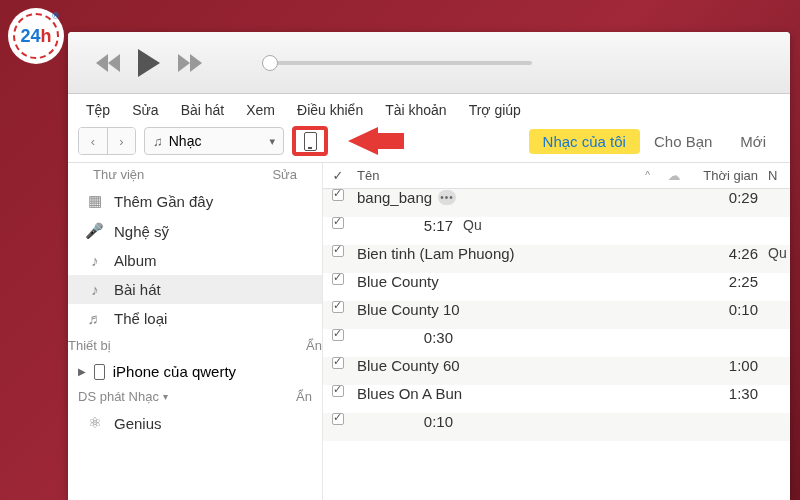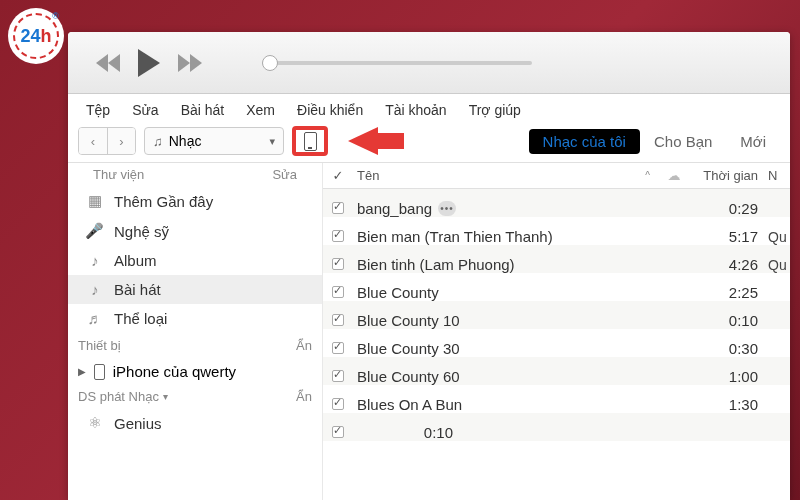--- a/index.html
+++ b/index.html
@@ -30,42 +30,42 @@
 .sel-icon{margin-right:6px;font-size:13px;color:#666}
 .sel-text{flex:1;font-size:14px}
 .sel-chev{color:#666;font-size:11px}
 .device-btn{width:36px;height:30px;display:flex;align-items:center;justify-content:center;border:4px solid #e53935;border-radius:4px;background:#fff;cursor:pointer}
 .phone-icon{width:13px;height:19px;border:1.5px solid #555;border-radius:2px;position:relative}
 .phone-icon::after{content:"";position:absolute;bottom:1px;left:50%;transform:translateX(-50%);width:4px;height:1.5px;background:#555}
 .arrow{margin-left:12px;width:0;height:0;border-right:30px solid #e53935;border-top:14px solid transparent;border-bottom:14px solid transparent;position:relative}
 .arrow::after{content:"";position:absolute;left:30px;top:-8px;width:26px;height:16px;background:#e53935}
 .tabs{margin-left:auto;display:flex;gap:0;font-size:15px}
 .tab{padding:4px 14px;color:#666;cursor:pointer}
-.tab.active{background:#000000;color:#1976d2;border-radius:4px}
+.tab.active{background:#fde047;color:#1976d2;border-radius:4px}
 .content{display:flex;height:calc(100% - 122px)}
 .sidebar{width:255px;display:flex;flex-direction:column;font-size:15px;border-right:1px solid #e8e8e8}
 .sb-header{display:flex;justify-content:space-between;padding:4px 25px;font-size:13px;color:#888}
 .sb-item{display:flex;align-items:center;padding:6px 10px 6px 18px;cursor:pointer;gap:10px;color:#333}
 .sb-item.selected{background:#eee}
 .sb-icon{width:18px;display:flex;justify-content:center;color:#888;font-size:15px}
-.sb-section{display:flex;justify-content:space-between;padding:5px 10px;font-size:13px;color:#888}
+.sb-section{display:flex;justify-content:space-between;padding:5px 0;font-size:13px;color:#888}
 .sb-device{display:flex;align-items:center;padding:5px 10px;gap:8px}
 .sb-caret{font-size:10px;color:#666}
 .sb-phone{width:11px;height:16px;border:1px solid #666;border-radius:2px}
 .sb-sub{display:flex;align-items:flex-start;padding:4px 10px;font-size:13px;color:#888;justify-content:space-between}
 .sb-sub-left{display:flex;align-items:center;gap:4px}
 .main{flex:1;overflow:hidden}
 .list-header{display:flex;align-items:center;height:26px;border-bottom:1px solid #e0e0e0;font-size:13px;color:#555}
 .col-chk{width:30px;text-align:center}
 .col-name{flex:1;padding-left:4px;display:flex;align-items:center;gap:6px}
 .col-sort{font-size:10px;color:#888;margin-left:auto;margin-right:8px}
 .col-cloud{width:32px;text-align:center;color:#bbb}
 .col-time{width:78px;text-align:right;padding-right:10px}
 .col-extra{width:22px}
-.row{display:flex;align-items:flex-end;height:28px;font-size:15px;color:#333}
+.row{display:flex;align-items:flex-start;height:28px;font-size:15px;color:#333}
 .row:nth-child(odd){background:#f7f7f5}
 .chk{width:30px;text-align:center;color:#888;font-size:12px}
 .chk-box{display:inline-block;width:12px;height:12px;border:1px solid #aaa;border-radius:2px;position:relative;background:#fff}
 .chk-box.checked::after{content:"✓";position:absolute;top:-3px;left:0;font-size:11px;color:#555}
 .rname{flex:1;padding-left:4px;display:flex;align-items:center;gap:6px}
 .more{display:inline-flex;width:18px;height:15px;background:#ddd;border-radius:8px;align-items:center;justify-content:center;font-size:10px;color:#666;letter-spacing:1px}
 .rtime{width:78px;text-align:right;padding-right:10px}
 .rextra{width:22px;font-size:14px;color:#444}
 .rcloud{width:32px}
 </style>
@@ -193,23 +193,20 @@
             <div class="rname">
               <span>bang_bang</span>
               <span class="more">•••</span>
             </div>
             <div class="rcloud"></div>
             <div class="rtime">0:29</div>
             <div class="rextra"></div>
           </div>
           <div class="row">
             <div class="chk"><span class="chk-box checked"></span></div>
-            <div class="rname">
-              <span>Bien man (Tran Thien Thanh)</span>
-            </div>
             <div class="rcloud"></div>
             <div class="rtime">5:17</div>
             <div class="rextra">Qu</div>
           </div>
           <div class="row">
             <div class="chk"><span class="chk-box checked"></span></div>
             <div class="rname">
               <span>Bien tinh (Lam Phuong)</span>
             </div>
             <div class="rcloud"></div>
@@ -229,23 +226,20 @@
             <div class="chk"><span class="chk-box checked"></span></div>
             <div class="rname">
               <span>Blue County 10</span>
             </div>
             <div class="rcloud"></div>
             <div class="rtime">0:10</div>
             <div class="rextra"></div>
           </div>
           <div class="row">
             <div class="chk"><span class="chk-box checked"></span></div>
-            <div class="rname">
-              <span>Blue County 30</span>
-            </div>
             <div class="rcloud"></div>
             <div class="rtime">0:30</div>
             <div class="rextra"></div>
           </div>
           <div class="row">
             <div class="chk"><span class="chk-box checked"></span></div>
             <div class="rname">
               <span>Blue County 60</span>
             </div>
             <div class="rcloud"></div>

